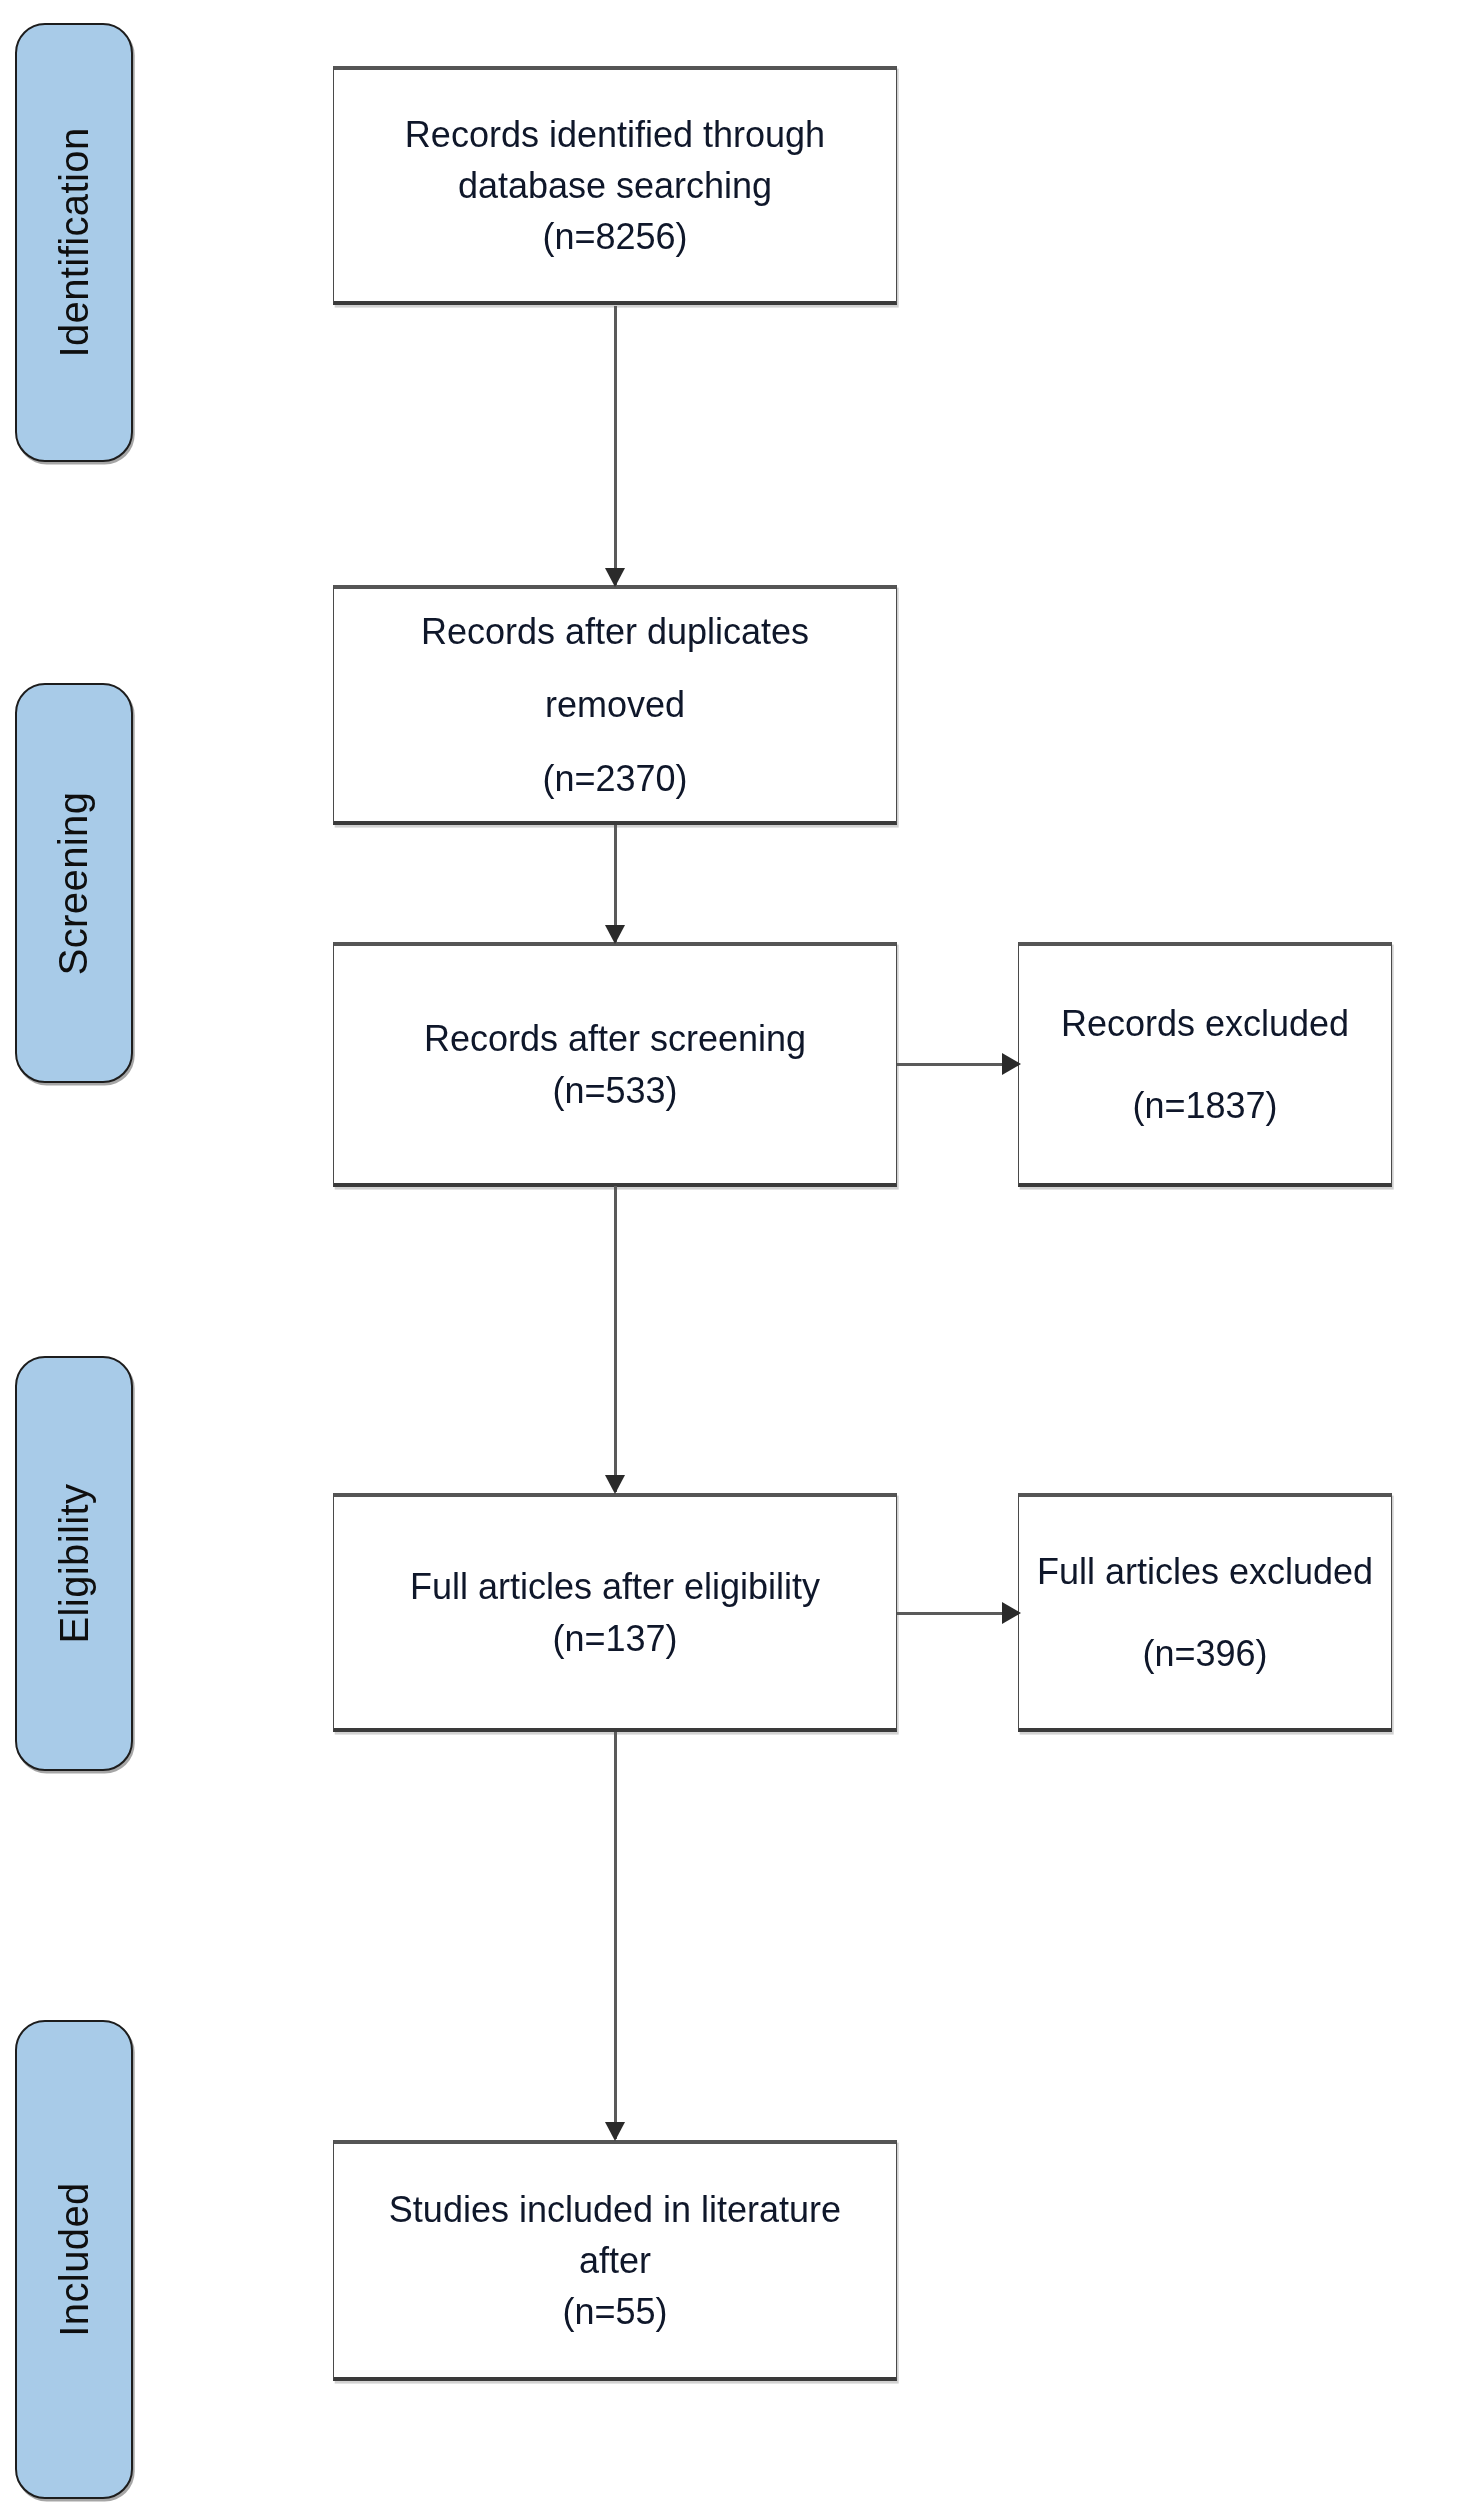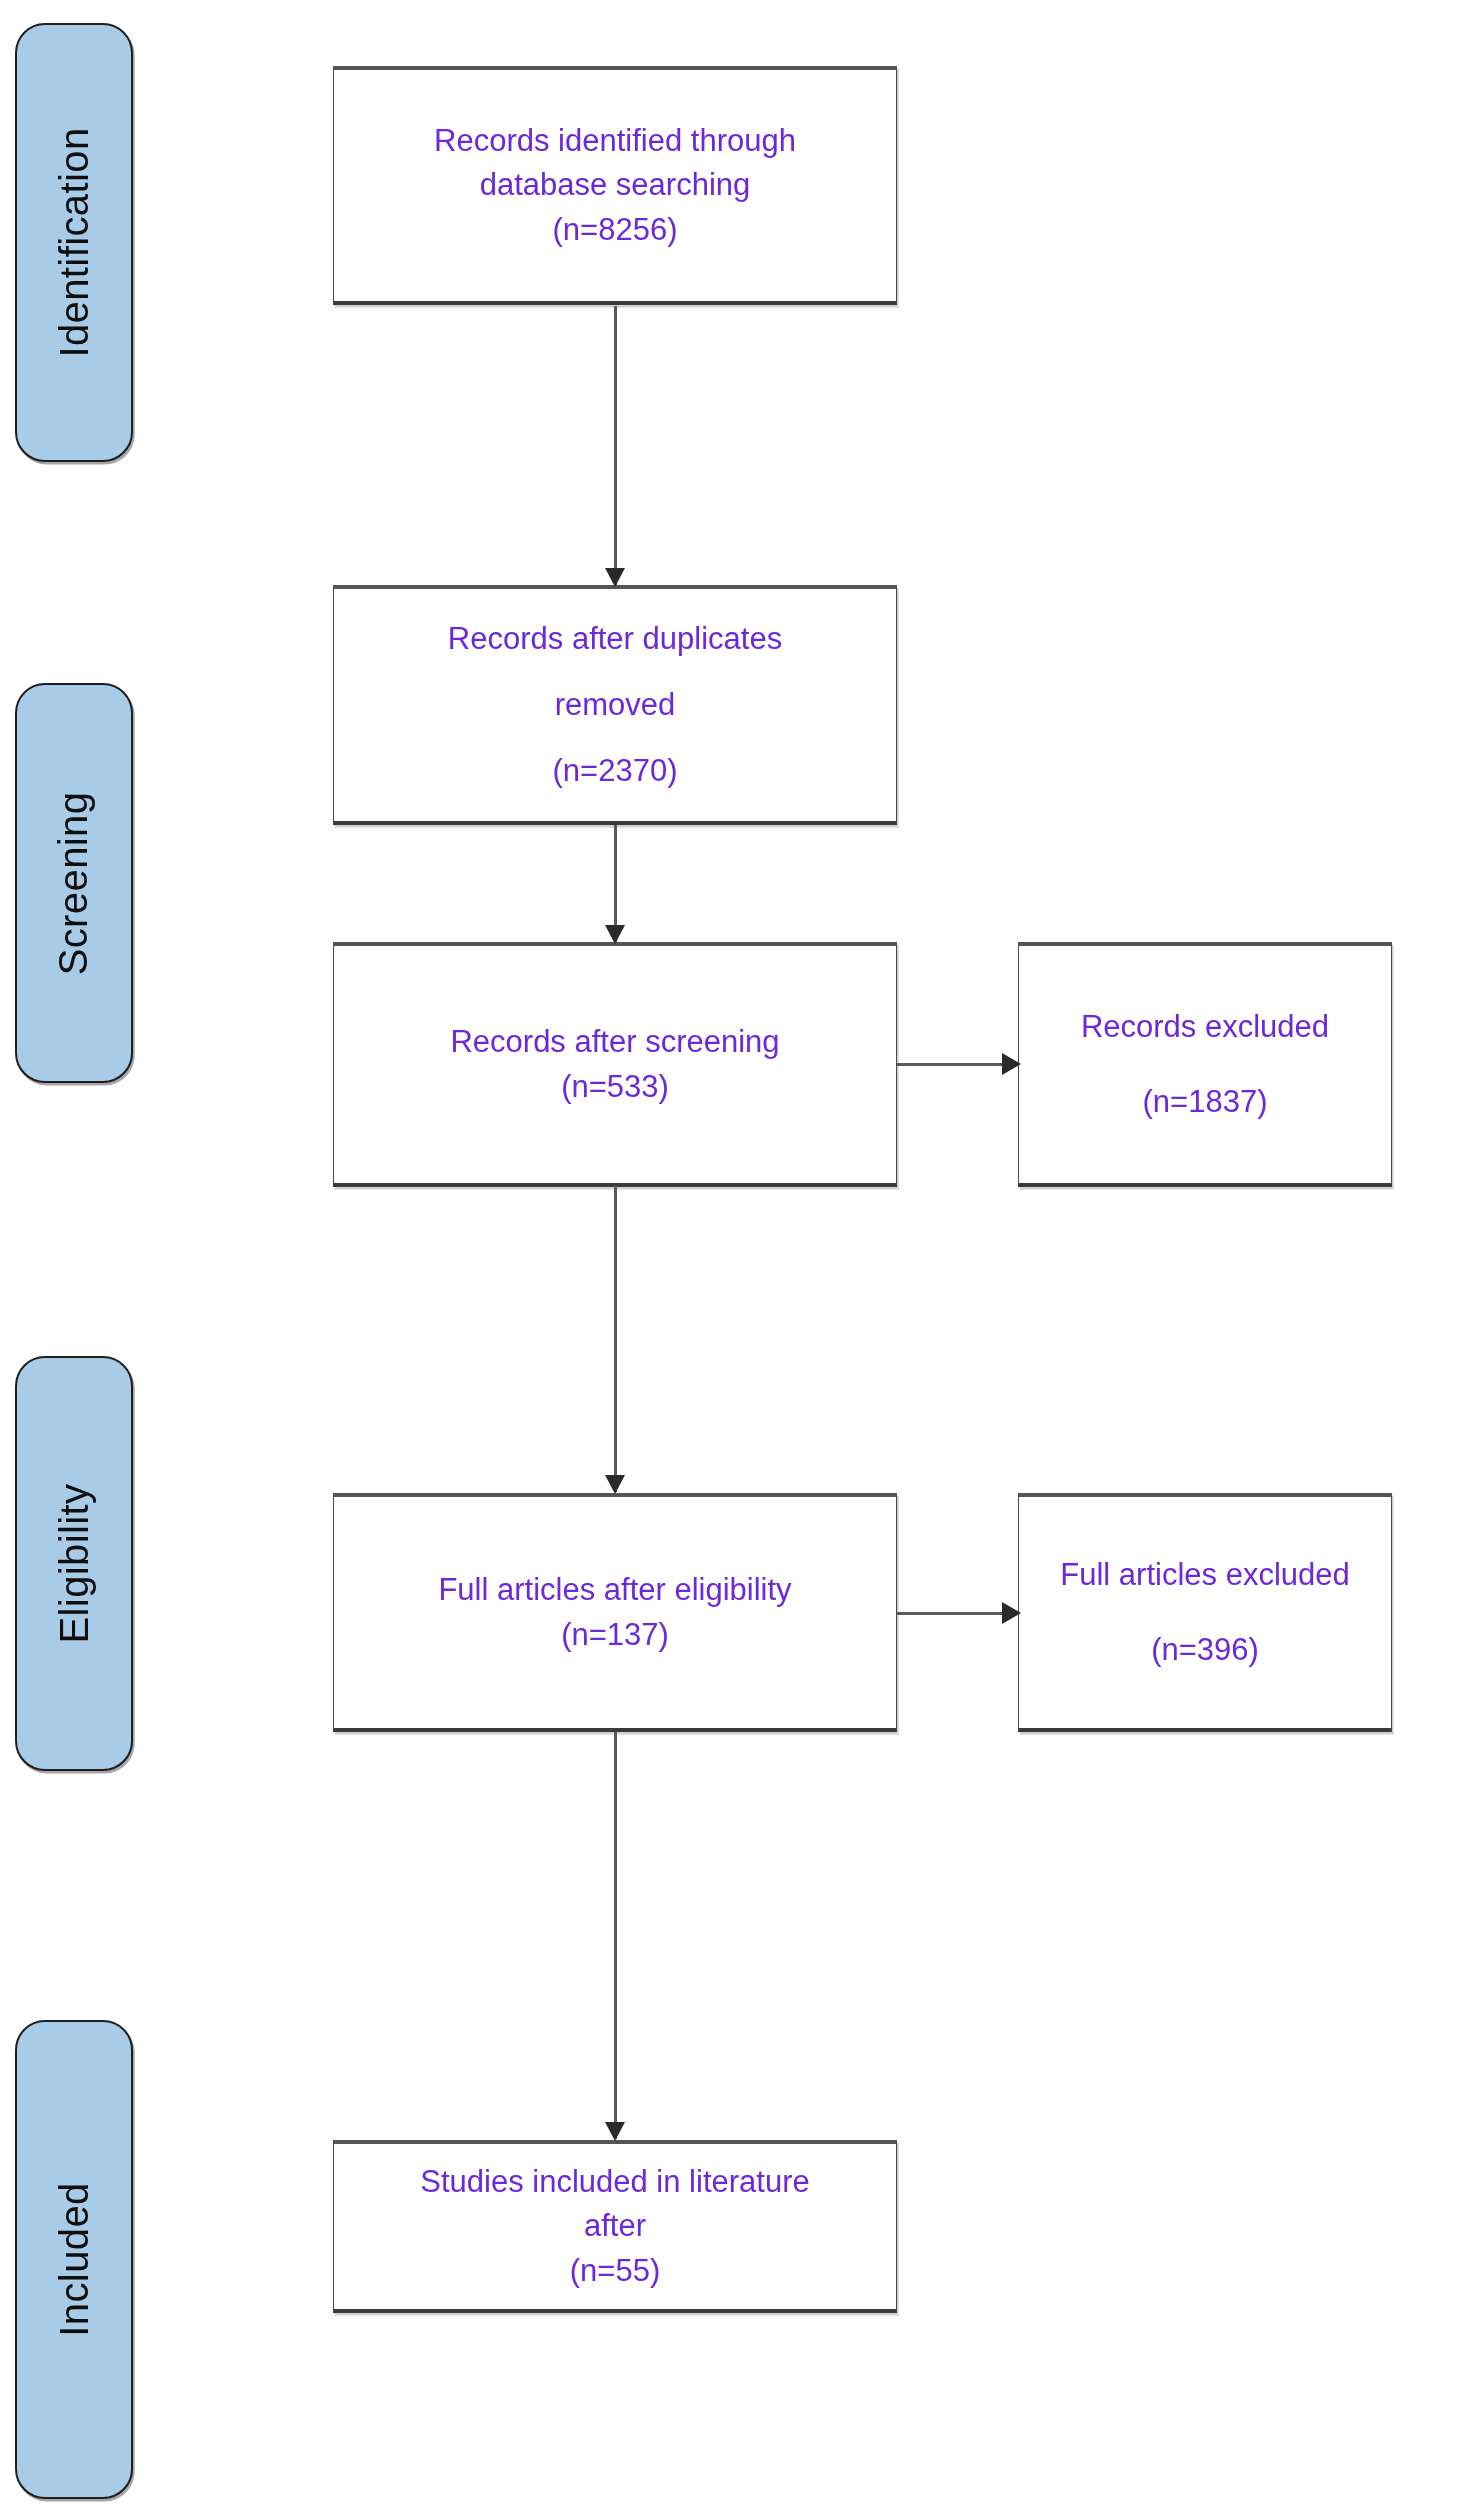--- a/index.html
+++ b/index.html
@@ -57,36 +57,36 @@
     border-bottom: 4.4px solid #3a3a3a;
     box-shadow: 1.7px 2.6px 0 rgba(0,0,0,0.18);
     display: flex;
     flex-direction: column;
     align-items: center;
     justify-content: center;
     text-align: center;
     padding: 8.7px 15.7px;
   }
   .flow-box .box-line {
-    font-size: 31px;
+    font-size: 36px;
     line-height: 1.42;
-    color: #6d28d9;
+    color: #0f172a;
     white-space: nowrap;
     font-family: "Liberation Sans", sans-serif;
     text-align: center;
   }
 
   .main-col { left: 333px; width: 564px; }
   .side-col { left: 1018px; width: 374px; gap: 30px; }
 
   #box-identified { top: 66px;   height: 239px; }
   #box-duplicates { top: 585px;  height: 240px; gap: 22px; }
   #box-screened   { top: 942px; height: 245px; }
   #box-eligible   { top: 1493px; height: 239px; }
-  #box-included   { top: 2140px; height: 173px; }
+  #box-included   { top: 2140px; height: 241px; }
 
   #box-records-excluded { top: 942px; height: 245px; }
   #box-articles-excluded{ top: 1493px; height: 239px; }
 
   
   .conn-v {
     position: absolute;
     left: 614px;
     width: 2.6px;
     background: #5a5a5a;

